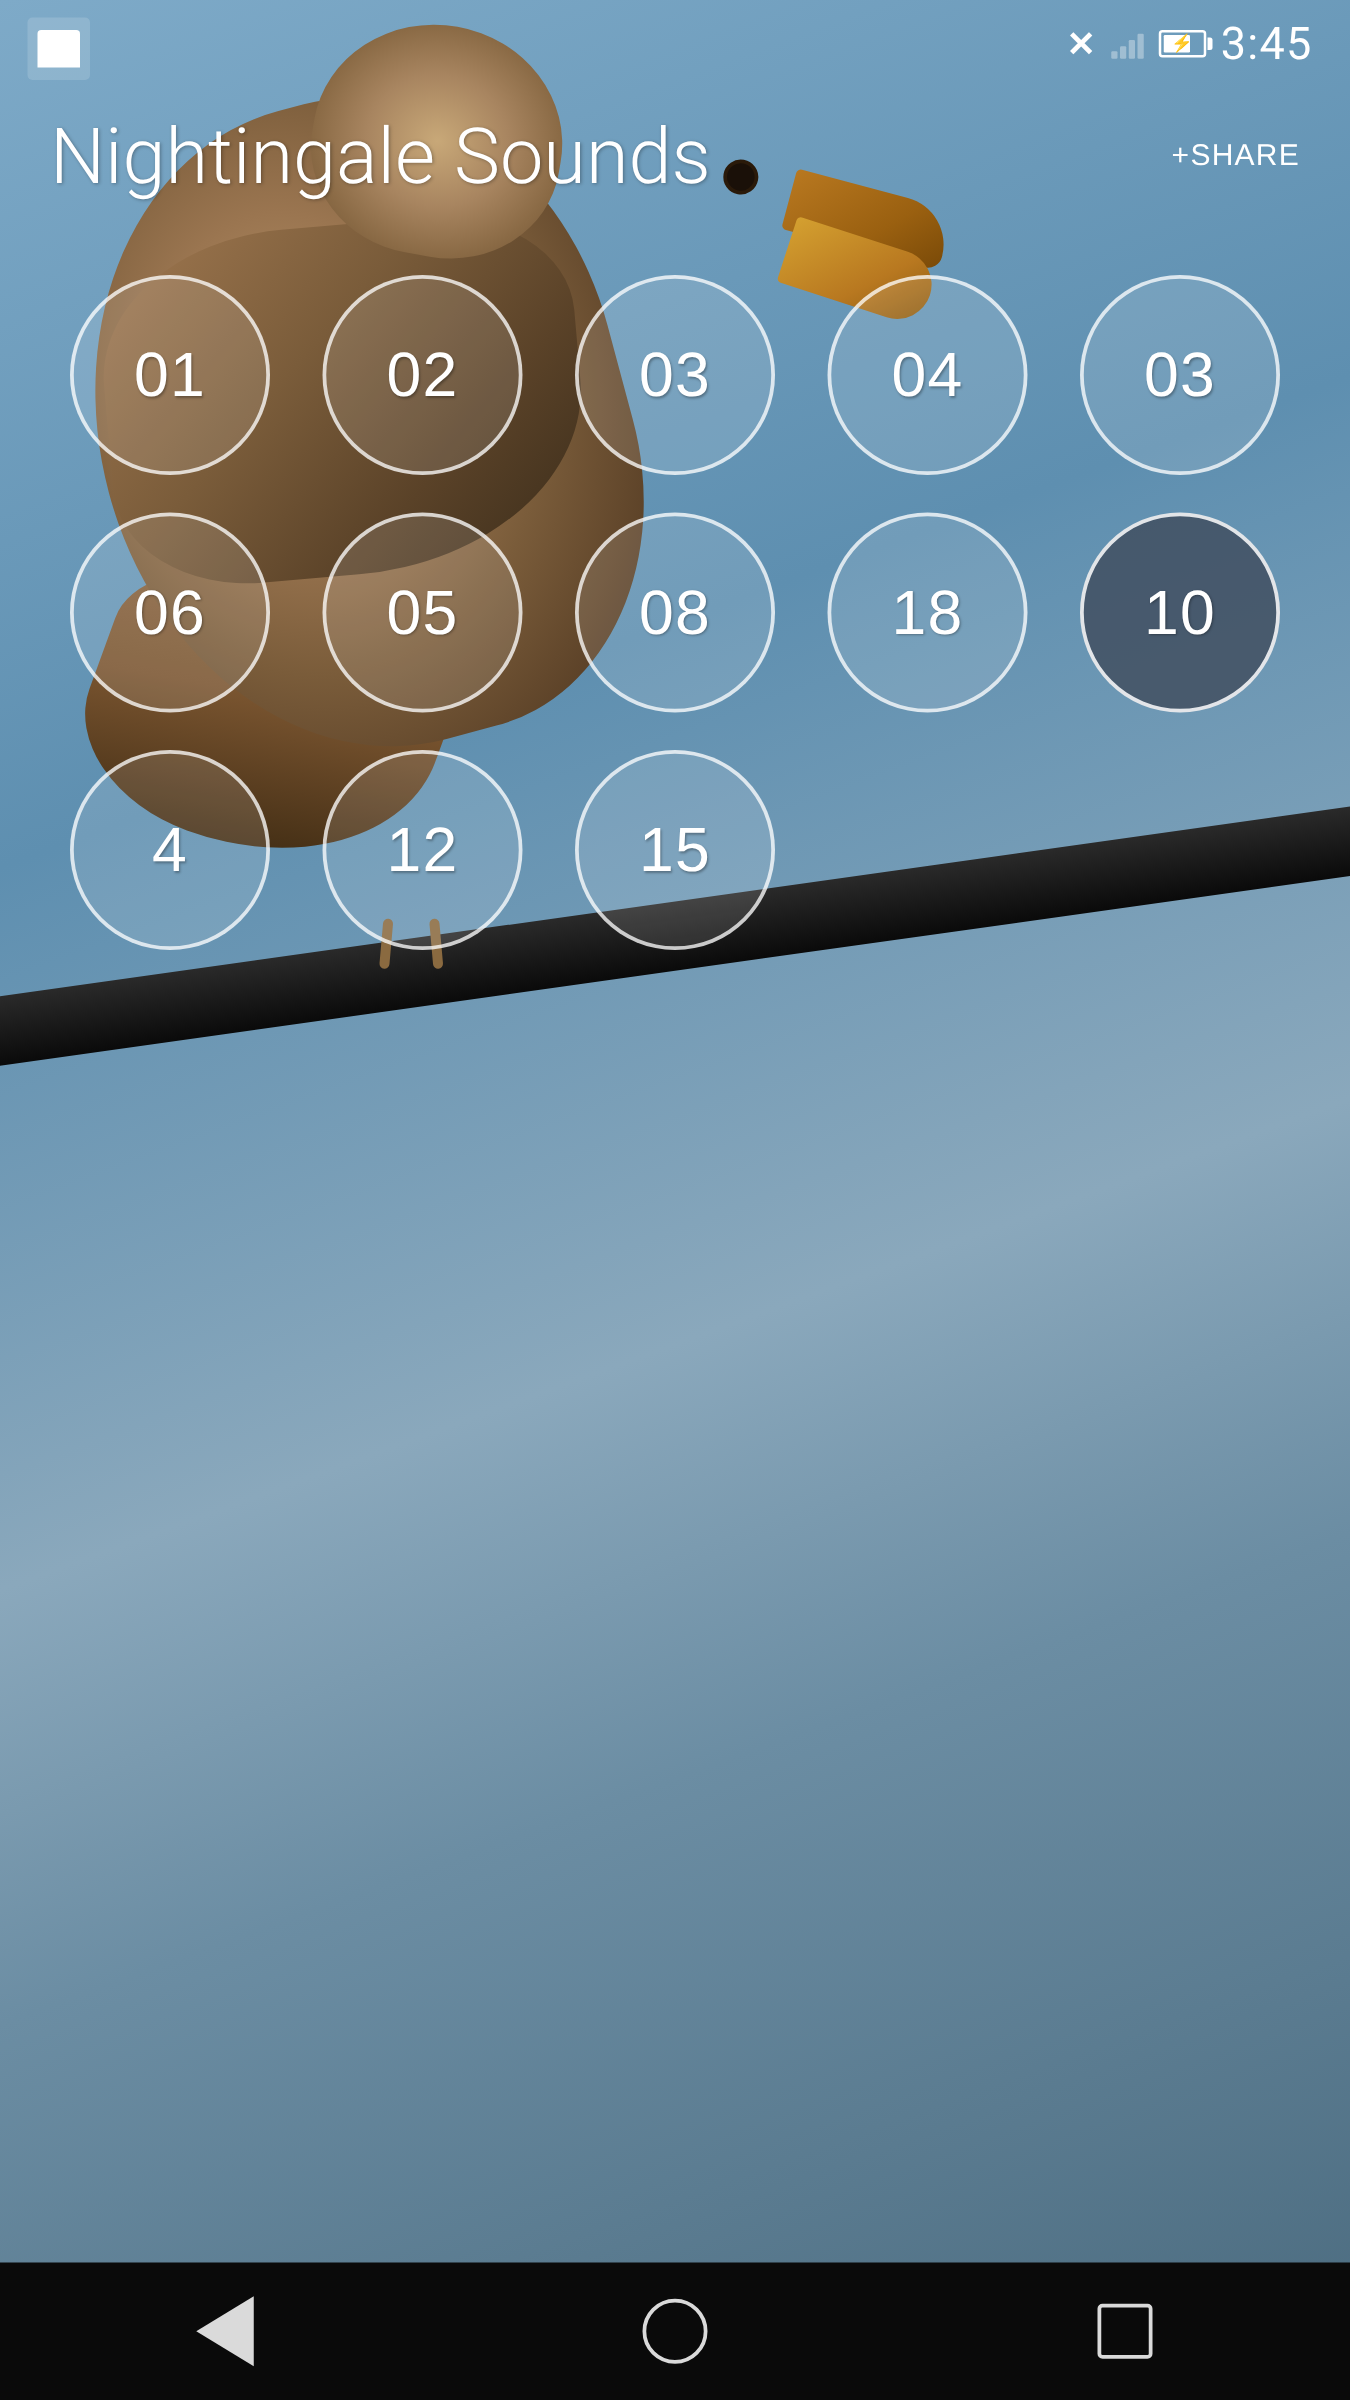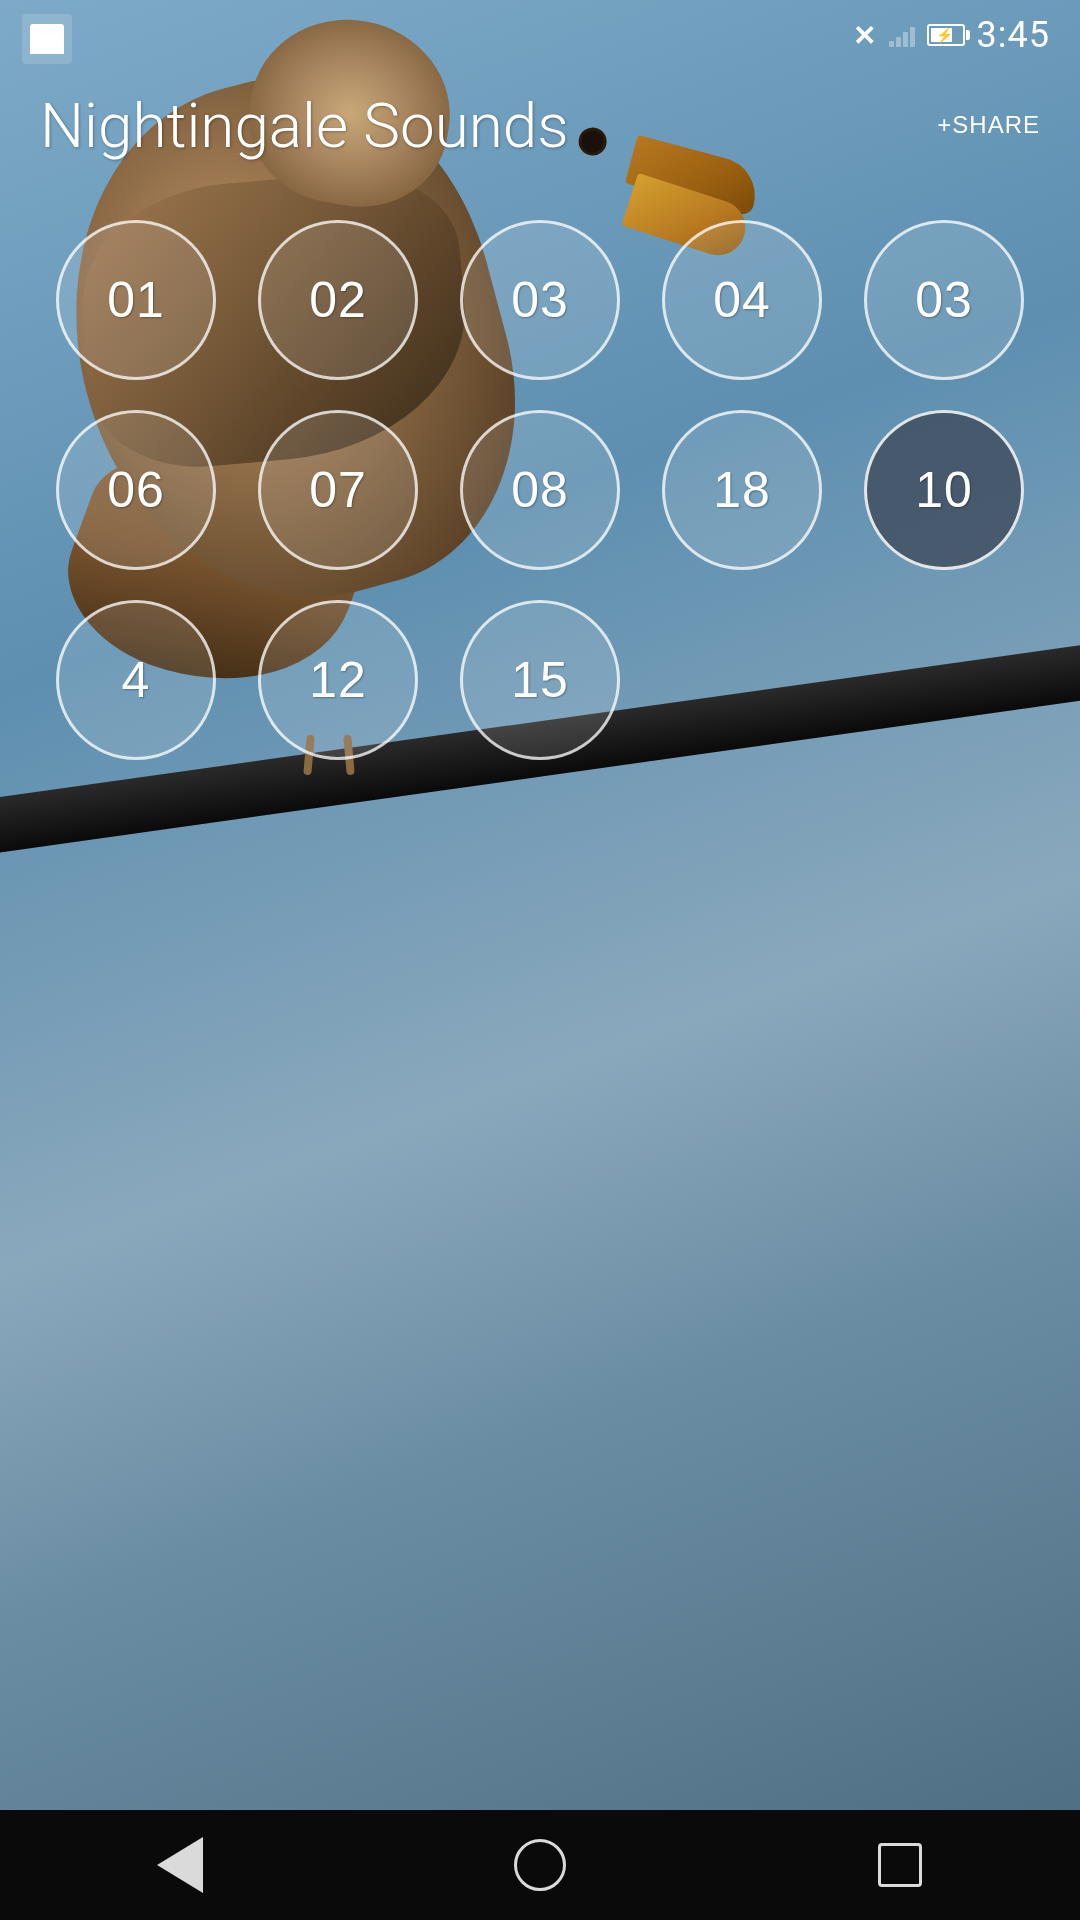--- a/index.html
+++ b/index.html
@@ -407,21 +407,21 @@
     <button class="share-button">+SHARE</button>
   </div>
 
   <div id="sound-grid">
   <button class="sound-btn">01</button>
       <button class="sound-btn">02</button>
       <button class="sound-btn">03</button>
       <button class="sound-btn">04</button>
       <button class="sound-btn">03</button>
       <button class="sound-btn">06</button>
-      <button class="sound-btn">07</button>
+      <button class="sound-btn">05</button>
       <button class="sound-btn">08</button>
       <button class="sound-btn">18</button>
       <button class="sound-btn active">10</button>
       <button class="sound-btn">4</button>
       <button class="sound-btn">12</button>
       <button class="sound-btn">15</button>
     </div>
 
   <div id="nav-bar">
     <button class="nav-btn">

